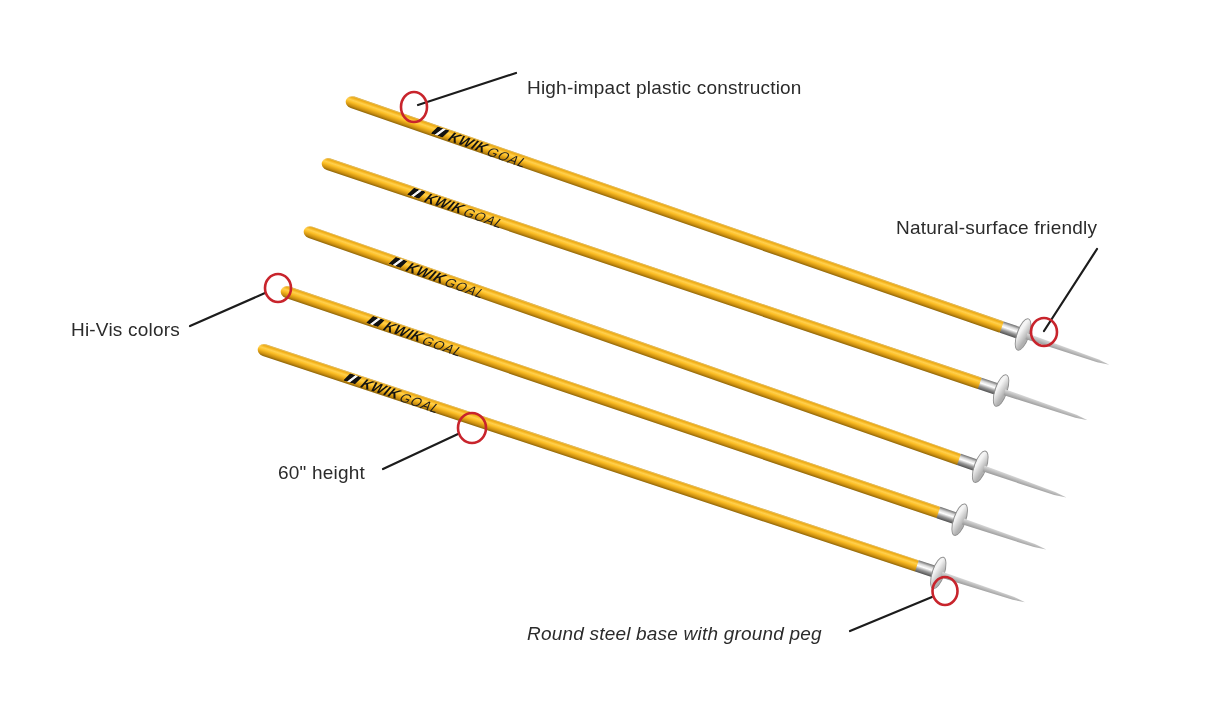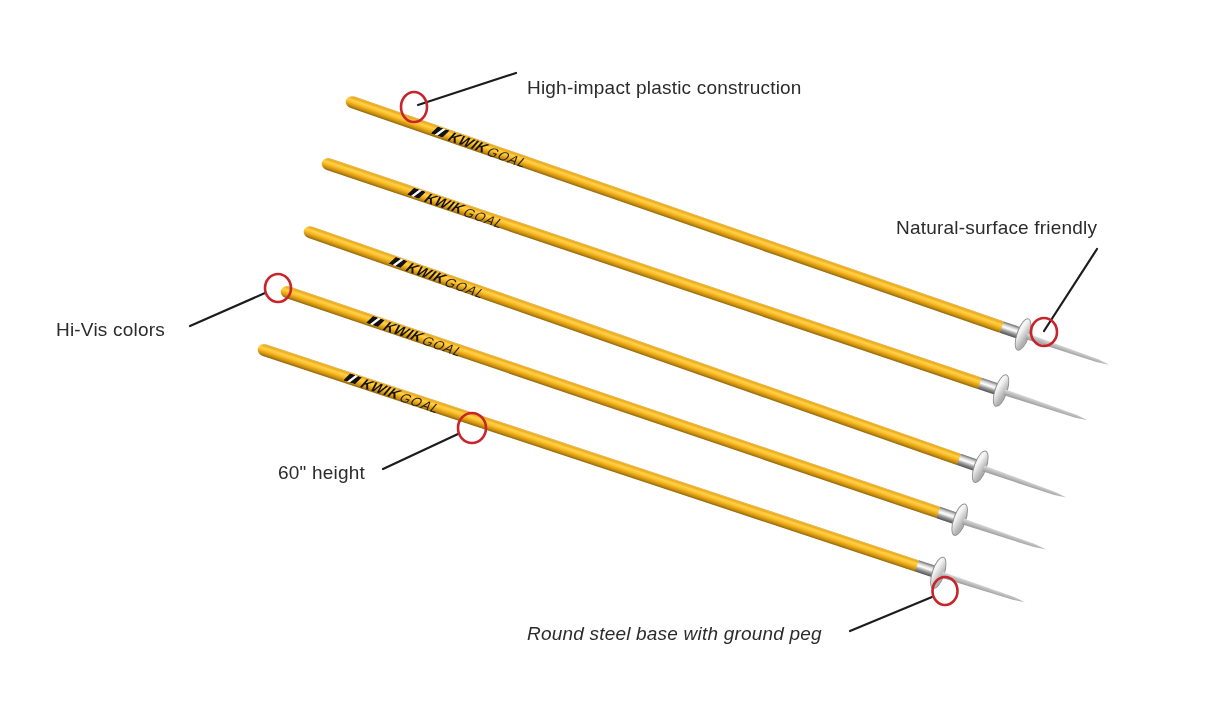--- a/index.html
+++ b/index.html
@@ -183,19 +183,19 @@
       <ellipse cx="278" cy="288" rx="13" ry="14" stroke="#C8242C"></ellipse>
       <ellipse cx="472" cy="428" rx="14" ry="15" stroke="#C8242C"></ellipse>
       <ellipse cx="945" cy="591" rx="12.5" ry="14" stroke="#C8242C"></ellipse>
     </g>
   </svg>
 
   <div class="callout" style="left:527px; top:77px;">High-impact plastic construction</div>
 
   <div class="callout" style="left:896px; top:217px;">Natural-surface friendly</div>
 
-  <div class="callout" style="left:56px; top:319px;">Hi-Vis colors</div>
+  <div class="callout" style="left:71px; top:319px;">Hi-Vis colors</div>
 
   <div class="callout" style="left:278px; top:462px;">60" height</div>
 
   <div class="callout" style="left:527px; top:623px;font-style:italic;">Round steel base with ground peg</div>
 
 </div>
 
 </body></html>

